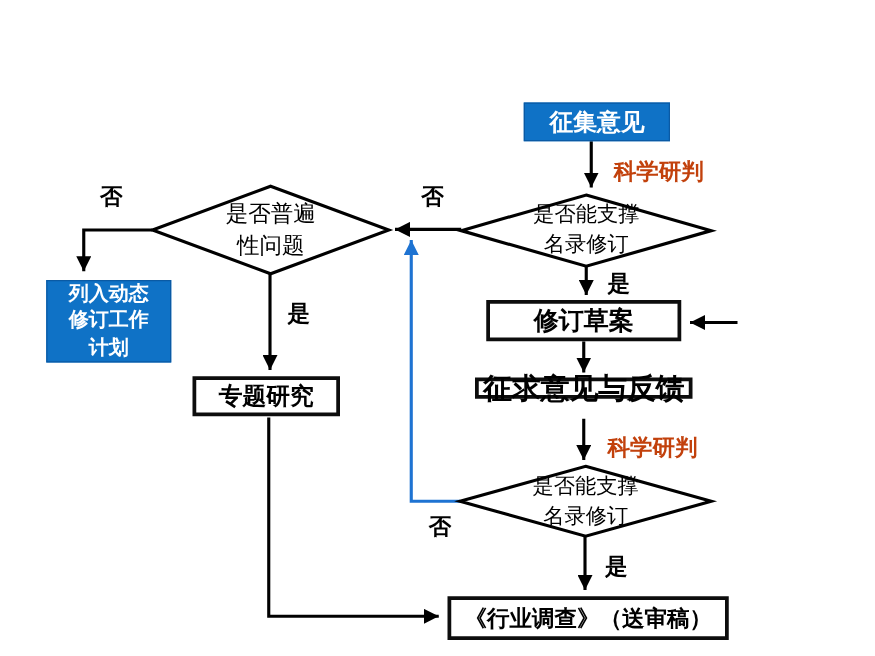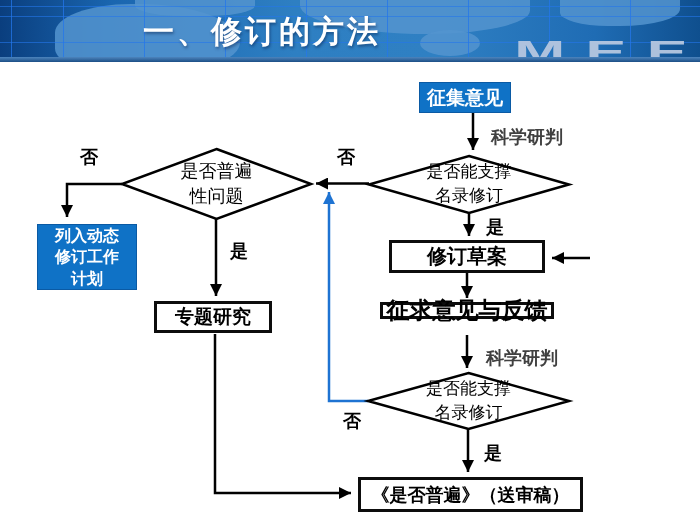--- a/index.html
+++ b/index.html
@@ -32,24 +32,24 @@
   
   svg.wires { position:absolute; left:0; top:0; width:700px; height:525px; pointer-events:none; }
 
   .bbox { position:absolute; background:#0f72c6; border:1px solid #0a5aa4; color:#ffffff;
     font-weight:bold; display:flex; align-items:center; justify-content:center; text-align:center; }
   .wbox { position:absolute; background:#ffffff; border:3px solid #0d0d0d; color:#000000;
     font-weight:bold; display:flex; align-items:center; justify-content:center; }
   .dtext { position:absolute; font-weight:normal; color:#000; text-align:center;
     display:flex; align-items:center; justify-content:center; }
   .lbl { position:absolute; font-weight:bold; font-size:18px; color:#000; white-space:nowrap; }
-  .red { color:#404040; }
+  .red { color:#c2410c; }
   .pre { white-space:pre-line; line-height:1.35; }
 
-  #n-collect  { left:419px; top:82px;  width:92px; height:31px; font-size:19px; }
+  #n-collect  { left:419px; top:82px;  width:117px; height:31px; font-size:19px; }
   #n-plan     { left:37px;  top:224px; width:100px; height:66px; font-size:16px; }
   #n-sources  { left:590px; top:224px; width:108px; height:70px; font-size:17px; }
   #n-research { left:154px; top:301px; width:118px; height:32px; font-size:19px; }
   #n-draft    { left:389px; top:240px; width:156px; height:33px; font-size:20px; }
   #n-feedback { left:380px; top:302px; width:174px; height:17px; font-size:23px; }
   #n-final    { left:358px; top:477px; width:225px; height:35px; font-size:18px; }
 
   #d1-text { left:379px; top:158px; width:180px; height:51px; font-size:17px; line-height:24px; }
   #dl-text { left:136px; top:157px; width:161px; height:53px; font-size:18px; line-height:25px; }
   #d2-text { left:378px; top:375px; width:181px; height:51px; font-size:17px; line-height:24px; }
@@ -61,31 +61,20 @@
   #lbl-yes-2 { left:230px; top:239px; }
   #lbl-yes-3 { left:484px; top:441px; }
   #lbl-sci-1 { left:491px; top:125px; }
   #lbl-sci-2 { left:486px; top:346px; }
 </style>
 </head>
 <body>
 
 <div class="slide">
 
-  <div class="header">
-    <div class="blob b1"></div>
-    <div class="blob b2"></div>
-    <div class="blob b3"></div>
-    <div class="blob b4"></div>
-    <div class="blob b5"></div>
-    <div class="grid"></div>
-    <div class="hdr-logo">MEE</div>
-    <div class="hdr-title">一、修订的方法</div>
-    <div class="hdr-strip"></div>
-  </div>
 
   <svg class="wires" viewBox="0 0 700 525">
     <defs>
       <marker id="ab" viewBox="0 0 10 10" refX="10" refY="5" markerWidth="12" markerHeight="12" markerUnits="userSpaceOnUse" orient="auto">
         <path d="M0,0 L10,5 L0,10 Z" fill="#000"></path>
       </marker>
       <marker id="abl" viewBox="0 0 10 10" refX="10" refY="5" markerWidth="12" markerHeight="12" markerUnits="userSpaceOnUse" orient="auto">
         <path d="M0,0 L10,5 L0,10 Z" fill="#1e73d2"></path>
       </marker>
     </defs>
@@ -116,21 +105,21 @@
   <div class="dtext pre" id="dl-text">是否普遍
 性问题</div>
   <div class="bbox pre" id="n-plan">列入动态
 修订工作
 计划</div>
   <div class="wbox" id="n-research">专题研究</div>
   <div class="wbox" id="n-draft">修订草案</div>
   <div class="wbox" id="n-feedback">征求意见与反馈</div>
   <div class="dtext pre" id="d2-text">是否能支撑
 名录修订</div>
-  <div class="wbox" id="n-final">《是否普遍》（送审稿）</div>
+  <div class="wbox" id="n-final">《行业调查》（送审稿）</div>
 
   <div class="lbl" id="lbl-no-left">否</div>
   <div class="lbl" id="lbl-no-mid">否</div>
   <div class="lbl" id="lbl-no-bottom">否</div>
   <div class="lbl" id="lbl-yes-1">是</div>
   <div class="lbl" id="lbl-yes-2">是</div>
   <div class="lbl" id="lbl-yes-3">是</div>
   <div class="lbl red" id="lbl-sci-1">科学研判</div>
   <div class="lbl red" id="lbl-sci-2">科学研判</div>
 

